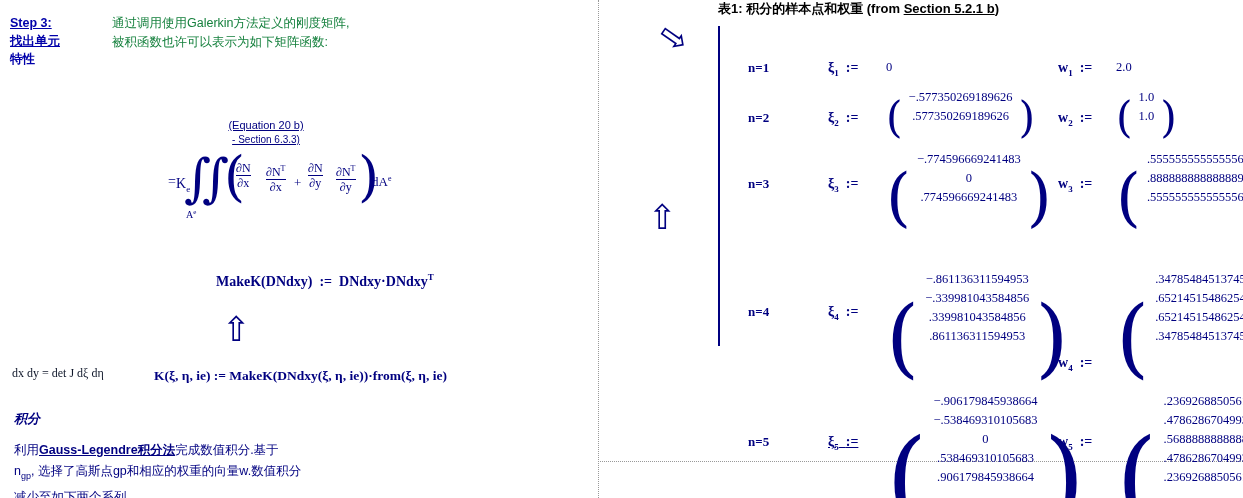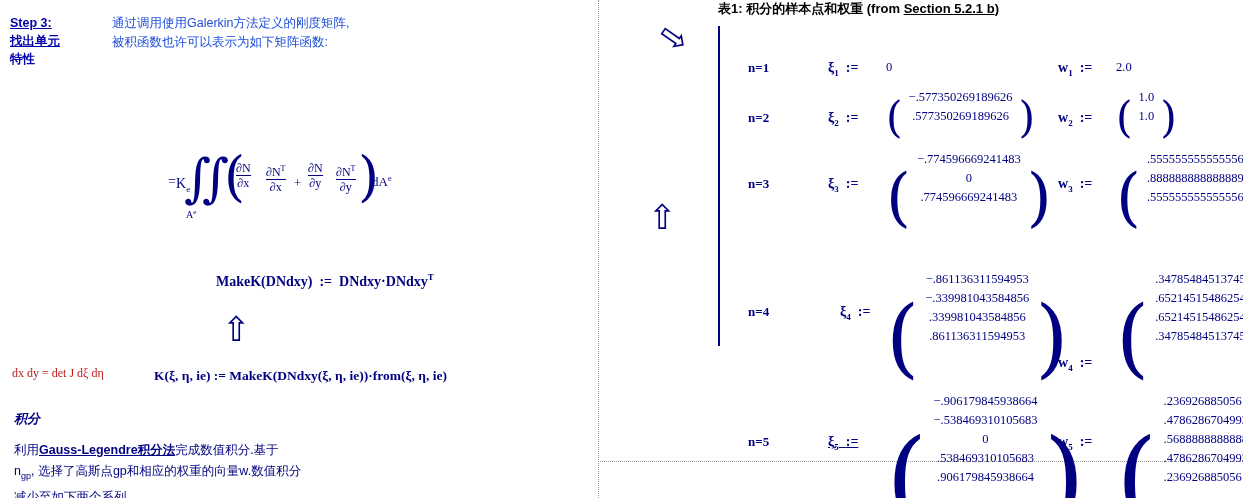--- a/index.html
+++ b/index.html
@@ -59,21 +59,21 @@
   }
   .step-label .u { text-decoration: underline; }
   .step-text {
     position: absolute;
     left: 112px;
     top: 14px;
     width: 250px;
     font-family: "Liberation Sans", sans-serif;
     font-size: 12.5px;
     line-height: 19px;
-    color: #1d4ed8;
+    color: #15803d;
   }
 
   
   .eq20-caption {
     position: absolute;
     left: 211px;
     top: 118px;
     width: 110px;
     text-align: center;
     font-family: "Liberation Sans", sans-serif;
@@ -173,21 +173,21 @@
     line-height: 34px;
     color: #000080;
     font-family: "DejaVu Sans", sans-serif;
   }
 
   .dxdy {
     position: absolute;
     left: 12px;
     top: 366px;
     font-size: 12px;
-    color: #b91c1c;
+    color: #0f172a;
     white-space: nowrap;
   }
   .kxi {
     position: absolute;
     left: 154px;
     top: 368px;
     font-size: 13.5px;
     color: #000080;
     font-weight: bold;
     white-space: nowrap;
@@ -332,20 +332,24 @@
   <div class="left">
 
     <div class="step-label">
       <span class="u">Step 3:</span><br>
       <span class="u">找出单元</span><br>
       <span>特性</span>
     </div>
 
     <div class="step-text">通过调用使用Galerkin方法定义的刚度矩阵, 被积函数也许可以表示为如下矩阵函数:</div>
 
+    <div class="eq20-caption">
+      <span class="l1">(Equation 20 b)</span><br>
+      <span class="l2">- Section 6.3.3)</span>
+    </div>
 
     <div class="ke-eq">
       <span class="ke-lhs">
         <span>K</span><sub>e</sub>
       </span>
       <span class="eqsign">=</span>
       <span class="int-outer">∫</span>
       <span class="int-inner">∫</span>
       <span class="int-sub">
         <span>A</span><sup>e</sup>
@@ -424,21 +428,21 @@
         </div>
         <div class="row" style="top: 150px;">
           <div class="nlabel" style="top: 26px;">n=3</div>
           <div class="sym" style="top: 26px;"><span>ξ</span><sub>3</sub>&nbsp;&nbsp;<span class="assign">:=</span></div>
           <div class="vec xi-vec" style="top: 0px;"><span class="br" style="font-size:63.84px">(</span><span class="items"><div>−.774596669241483</div><div>0</div><div>.774596669241483</div></span><span class="br" style="font-size:63.84px">)</span></div>
           <div class="wsym" style="top: 26px;"><span>w</span><sub>3</sub>&nbsp;&nbsp;<span class="assign">:=</span></div>
           <div class="vec w-vec" style="top: 0px;"><span class="br" style="font-size:63.84px">(</span><span class="items"><div>.555555555555556</div><div>.888888888888889</div><div>.555555555555556</div></span></div>
         </div>
         <div class="row" style="top: 270px;">
           <div class="nlabel" style="top: 34px;">n=4</div>
-          <div class="sym" style="top: 34px; margin-left: 12px;"><span>ξ</span><sub>4</sub>&nbsp;&nbsp;<span class="assign">:=</span></div>
+          <div class="sym" style="top: 34px;"><span>ξ</span><sub>4</sub>&nbsp;&nbsp;<span class="assign">:=</span></div>
           <div class="vec xi-vec" style="top: 0px;"><span class="br" style="font-size:85.12px">(</span><span class="items"><div>−.861136311594953</div><div>−.339981043584856</div><div>.339981043584856</div><div>.861136311594953</div></span><span class="br" style="font-size:85.12px">)</span></div>
           <div class="wsym" style="top: 46px; margin-top: 39px;"><span>w</span><sub>4</sub>&nbsp;&nbsp;<span class="assign">:=</span></div>
           <div class="vec w-vec" style="top: 0px;"><span class="br" style="font-size:85.12px">(</span><span class="items"><div>.347854845137454</div><div>.652145154862546</div><div>.652145154862546</div><div>.347854845137454</div></span></div>
         </div>
         <div class="row" style="top: 392px;">
           <div class="nlabel" style="top: 42px;">n=5</div>
           <div class="sym" style="top: 42px; text-decoration: underline;"><span>ξ</span><sub>5</sub>&nbsp;&nbsp;<span class="assign">:=</span></div>
           <div class="vec xi-vec" style="top: 0px;"><span class="br" style="font-size:106.4px">(</span><span class="items"><div>−.906179845938664</div><div>−.538469310105683</div><div>0</div><div>.538469310105683</div><div>.906179845938664</div></span><span class="br" style="font-size:106.4px">)</span></div>
           <div class="wsym" style="top: 42px;"><span>w</span><sub>5</sub>&nbsp;&nbsp;<span class="assign">:=</span></div>
           <div class="vec w-vec" style="top: 0px;"><span class="br" style="font-size:106.4px">(</span><span class="items"><div>.236926885056189</div><div>.478628670499366</div><div>.568888888888889</div><div>.478628670499366</div><div>.236926885056189</div></span></div>

